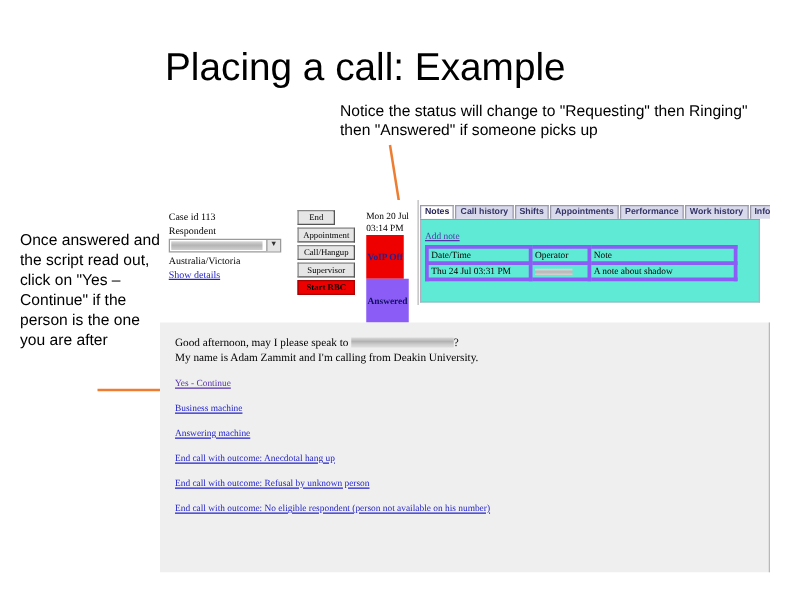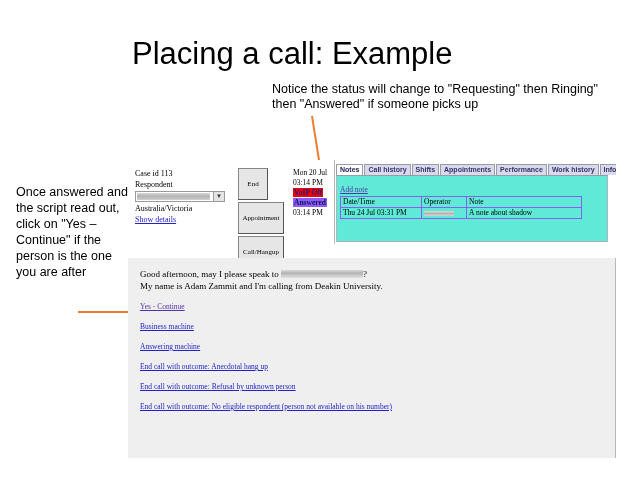--- a/index.html
+++ b/index.html
@@ -156,21 +156,21 @@
     position: absolute;
     left: 110px;
     top: 8px;
     width: 48px;
   }
   .ctrl-btn {
     display: block;
     width: 46px;
     box-sizing: border-box;
     margin-bottom: 2px;
-    padding: 11px 2px;
+    padding: 1px 2px;
     font-size: 7px;
     line-height: 8px;
     text-align: center;
     font-family: "Liberation Serif", serif;
     background: #e6e6e6;
     border: 1px solid #868686;
     border-right-color: #555;
     border-bottom-color: #555;
     color: #000000;
     cursor: pointer;
@@ -191,21 +191,21 @@
     left: 165px;
     top: 8px;
     width: 44px;
     font-size: 7.5px;
     line-height: 10px;
     color: #000000;
   }
   .status-time { white-space: nowrap; }
   .status-badge {
     display: inline-block;
-    padding: 0px 1px;
+    padding: 13px 1px;
     font-size: 7.5px;
     line-height: 9px;
     font-weight: bold;
     white-space: nowrap;
   }
   .status-badge.voip-off {
     background: #ee0000;
     color: #202090;
   }
   .status-badge.answered {
@@ -270,21 +270,21 @@
     cursor: pointer;
     display: inline-block;
     margin-bottom: 2px;
   }
   #notes-table {
     border-collapse: collapse;
     font-size: 7.5px;
     font-family: "Liberation Serif", serif;
   }
   #notes-table th, #notes-table td {
-    border: 1px solid #8b5cf6;
+    border: 3px solid #8b5cf6;
     padding: 0px 2px;
     text-align: left;
     font-weight: normal;
     line-height: 10px;
     white-space: nowrap;
   }
   .col-datetime { width: 76px; }
   .col-operator { width: 40px; }
   .col-note     { width: 110px; }
   #operator-redaction {

